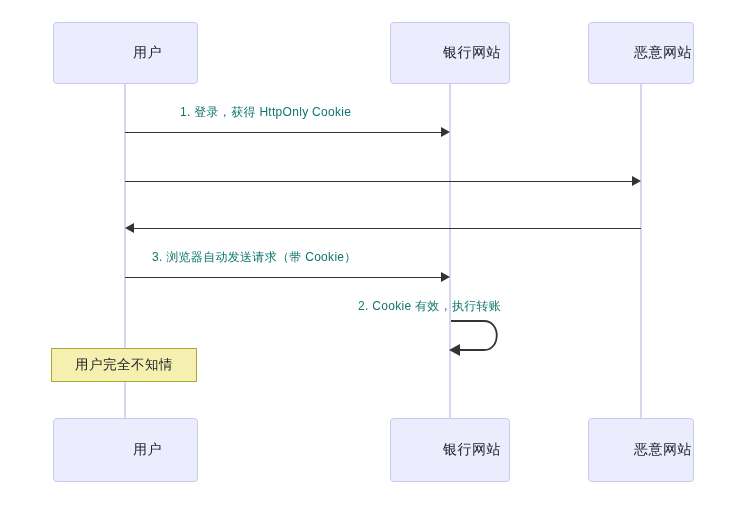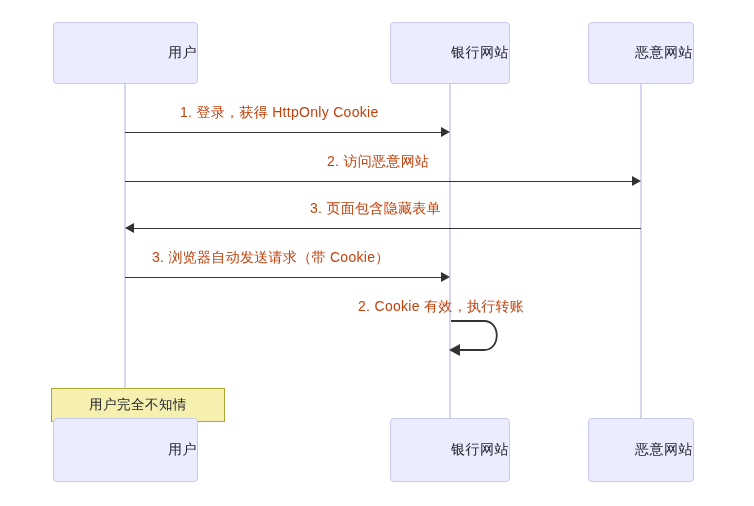--- a/index.html
+++ b/index.html
@@ -26,30 +26,30 @@
     height: 334px;
   }
   .participant {
     position: absolute;
     box-sizing: border-box;
     background: #ececff;
     border: 1px solid #c9c8ee;
     border-radius: 4px;
     display: flex;
     align-items: center;
-    justify-content: flex-end;
+    justify-content: center;
     font-size: 14px;
     color: #23232b;
     letter-spacing: 0.5px;
     padding-left: 44px;
   }
   .msg-label {
     position: absolute;
-    font-size: 14px;
-    color: #c2410c;
+    font-size: 12px;
+    color: #0f766e;
     white-space: nowrap;
     letter-spacing: 0.3px;
   }
   .msg-line {
     position: absolute;
     height: 0;
     border-top: 1.6px solid #333333;
   }
   .arrow-head {
     position: absolute;
@@ -96,39 +96,37 @@
     <span>银行网站</span>
   </div>
   <div class="participant" style="left:588px; top:22px; width:106px; height:62px;">
     <span>恶意网站</span>
   </div>
 
   <div class="msg-label" style="left:180px; top:104px;">1. 登录，获得 HttpOnly Cookie</div>
   <div class="msg-line" style="left:125px; top:132px; width:316px;"></div>
   <div class="arrow-head arrow-right" style="left:441px; top:127px;"></div>
 
-  <div class="msg-label" style="left:327px; top:153px;">2. 访问恶意网站</div>
   <div class="msg-line" style="left:125px; top:181px; width:507px;"></div>
   <div class="arrow-head arrow-right" style="left:632px; top:176px;"></div>
 
-  <div class="msg-label" style="left:310px; top:200px;">3. 页面包含隐藏表单</div>
   <div class="msg-line" style="left:134px; top:228px; width:507px;"></div>
   <div class="arrow-head arrow-left" style="left:125px; top:223px;"></div>
 
   <div class="msg-label" style="left:152px; top:249px;">3. 浏览器自动发送请求（带 Cookie）</div>
   <div class="msg-line" style="left:125px; top:277px; width:316px;"></div>
   <div class="arrow-head arrow-right" style="left:441px; top:272px;"></div>
 
   <div class="msg-label" style="left:358px; top:298px;">2. Cookie 有效，执行转账</div>
   <svg class="self-loop" style="left:444px; top:314px;" width="70" height="44" viewBox="0 0 70 44">
     <path d="M7,7 L40,7 C57,7 57,36 40,36 L13,36" fill="none" stroke="#333333" stroke-width="1.8"></path>
     <polygon points="16,30 16,42 5,36" fill="#333333"></polygon>
   </svg>
 
-  <div class="note" style="left:51px; top:348px; width:174px; height:34px;margin-top:40px;">
+  <div class="note" style="left:51px; top:348px; width:146px; height:34px;">
     <span>用户完全不知情</span>
   </div>
 
   <div class="participant" style="left:53px; top:418px; width:145px; height:64px;">
     <span>用户</span>
   </div>
   <div class="participant" style="left:390px; top:418px; width:120px; height:64px;">
     <span>银行网站</span>
   </div>
   <div class="participant" style="left:588px; top:418px; width:106px; height:64px;">

